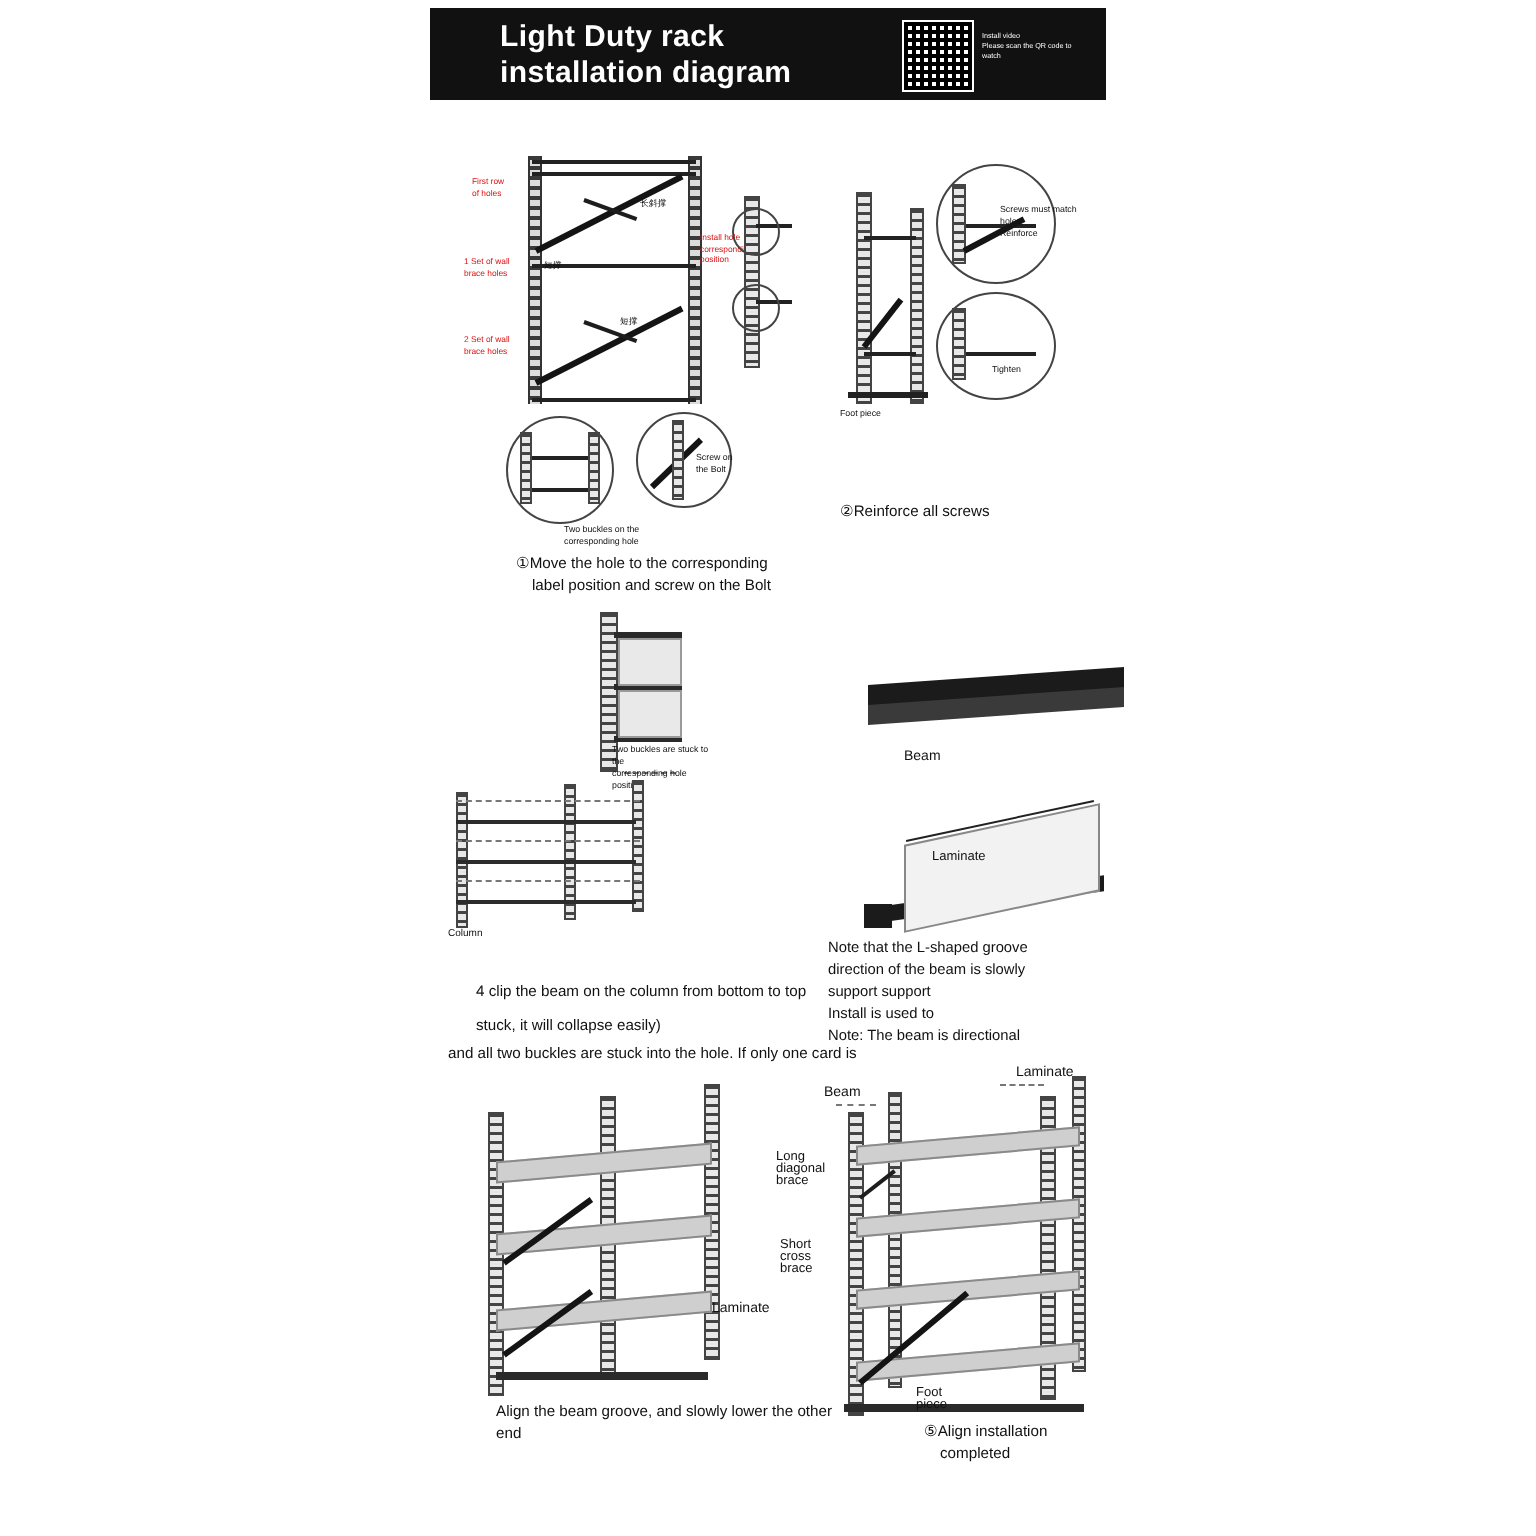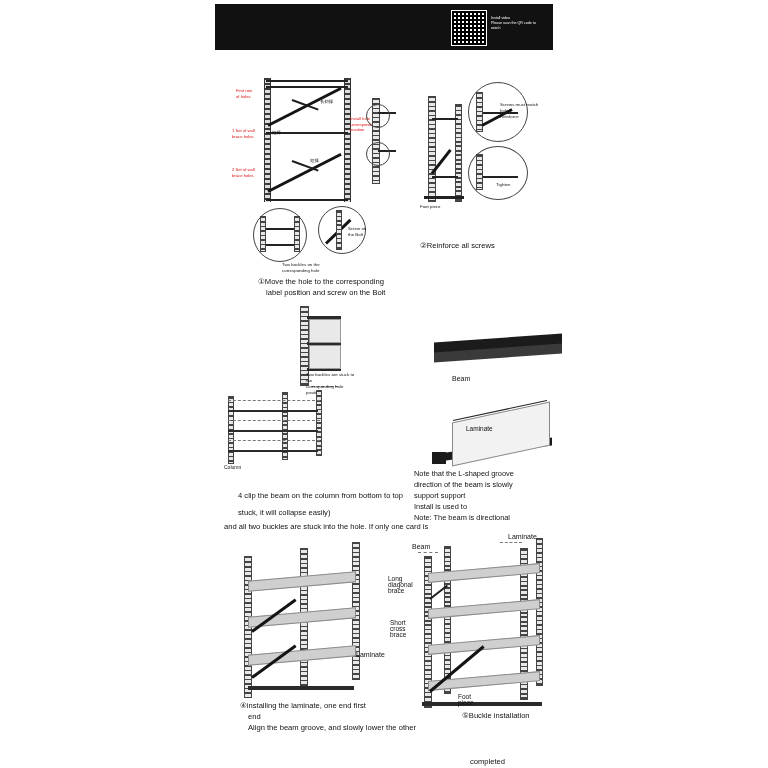--- a/index.html
+++ b/index.html
@@ -40,20 +40,24 @@
 
   .stepcap{position:absolute;font-size:7.6px;line-height:11px;color:#111;}
   .num{display:inline-block;}
 </style>
 </head>
 <body>
 
 <div class="page">
 
   <div class="header">
+    <div class="title">
+      <div>Light Duty rack</div>
+      <div>installation diagram</div>
+    </div>
     <div class="qr-box">
         <div class="qr"></div>
       </div>
     <div class="qr-caption">
       <div>Install video</div>
       <div>Please scan the QR code to</div>
       <div>watch</div>
     </div>
   </div>
 
@@ -119,21 +123,21 @@
     <div class="bracew" style="left:482px;top:124px;width:34px;transform:rotate(-28deg);"></div>
 
     <div class="circle" style="left:468px;top:146px;width:58px;height:52px;"></div>
     <div class="ln" style="left:478px;top:176px;width:40px;height:2px;"></div>
     <div class="postL" style="left:476px;top:154px;width:5px;height:34px;"></div>
 
     <div class="lbl" style="left:500px;top:102px;width:48px;">Screws must match<br>holes<br>Reinforce</div>
     <div class="lbl" style="left:496px;top:182px;width:34px;">Tighten</div>
     <div class="lbl" style="left:420px;top:204px;width:34px;">Foot piece</div>
 
-    <div class="stepcap" style="left:420px;top:240px;width:150px;">
+    <div class="stepcap" style="left:420px;top:250px;width:150px;">
       <span class="num">②</span><span>Reinforce all screws</span>
     </div>
   </div>
 
   <div>
 
     <div class="postL" style="left:300px;top:306px;width:7px;height:78px;"></div>
     <div class="shelfdark" style="left:307px;top:316px;width:34px;height:3px;"></div>
     <div class="shelfdark" style="left:307px;top:342px;width:34px;height:3px;"></div>
     <div class="shelfdark" style="left:307px;top:368px;width:34px;height:3px;"></div>
@@ -189,23 +193,22 @@
       <div class="shelfgray" style="left:248px;top:576px;width:106px;height:9px;transform:skewY(-5deg);"></div>
       <div class="shelfgray" style="left:248px;top:612px;width:106px;height:9px;transform:skewY(-5deg);"></div>
       <div class="shelfgray" style="left:248px;top:650px;width:106px;height:9px;transform:skewY(-5deg);"></div>
       <div class="shelfdark" style="left:248px;top:686px;width:106px;height:4px;"></div>
       <div class="bracew" style="left:252px;top:676px;width:54px;transform:rotate(-36deg);"></div>
       <div class="bracew" style="left:252px;top:630px;width:54px;transform:rotate(-36deg);"></div>
       <div class="lbl" style="left:356px;top:652px;width:40px;font-size:7px;">Laminate</div>
     </div>
 
     <div class="stepcap" style="left:240px;top:700px;width:220px;line-height:11px;">
-      <div><span class="num">④</span><span>installing the laminate, one end first</span></div>
+      <div style="padding-left:8px;">Align the beam groove, and slowly lower the other</div>
       <div style="padding-left:8px;">end</div>
-      <div style="padding-left:8px;">Align the beam groove, and slowly lower the other</div>
     </div>
   </div>
 
   <div>
     <div class="postL" style="left:424px;top:556px;width:6px;height:150px;"></div>
     <div class="postL" style="left:520px;top:548px;width:6px;height:150px;"></div>
     <div class="postL" style="left:444px;top:546px;width:5px;height:146px;"></div>
     <div class="postL" style="left:536px;top:538px;width:5px;height:146px;"></div>
 
     <div class="shelfgray" style="left:428px;top:568px;width:110px;height:8px;transform:skewY(-5deg);"></div>
@@ -218,18 +221,18 @@
 
     <div class="lbl" style="left:412px;top:544px;width:30px;font-size:7px;">Beam</div>
     <div class="lbl" style="left:508px;top:534px;width:40px;font-size:7px;">Laminate</div>
     <div class="lbl" style="left:388px;top:576px;width:34px;font-size:6.5px;">Long<br>diagonal<br>brace</div>
     <div class="lbl" style="left:390px;top:620px;width:32px;font-size:6.5px;">Short<br>cross<br>brace</div>
     <div class="lbl" style="left:458px;top:694px;width:26px;font-size:6.5px;">Foot<br>piece</div>
     <div class="dash" style="left:418px;top:552px;width:20px;"></div>
     <div class="dash" style="left:500px;top:542px;width:22px;"></div>
 
     <div class="stepcap" style="left:462px;top:710px;width:120px;line-height:11px;">
-      <div><span class="num">⑤</span><span>Buckle installation</span></div>
-      <div style="padding-left:8px;margin-top:35px;">completed</div>
+      <div><span class="num">⑤</span><span>Align installation</span></div>
+      <div style="padding-left:8px;">completed</div>
     </div>
   </div>
 
 </div>
 
 </body></html>

